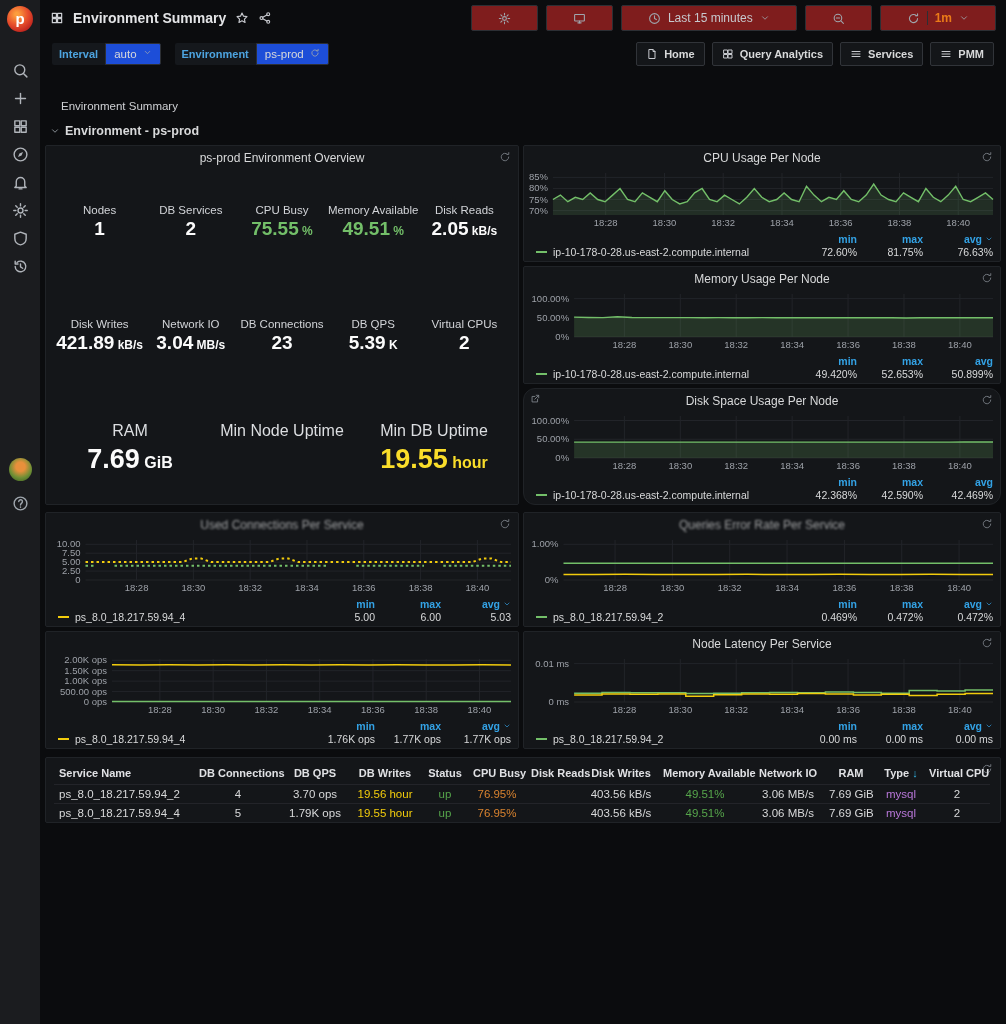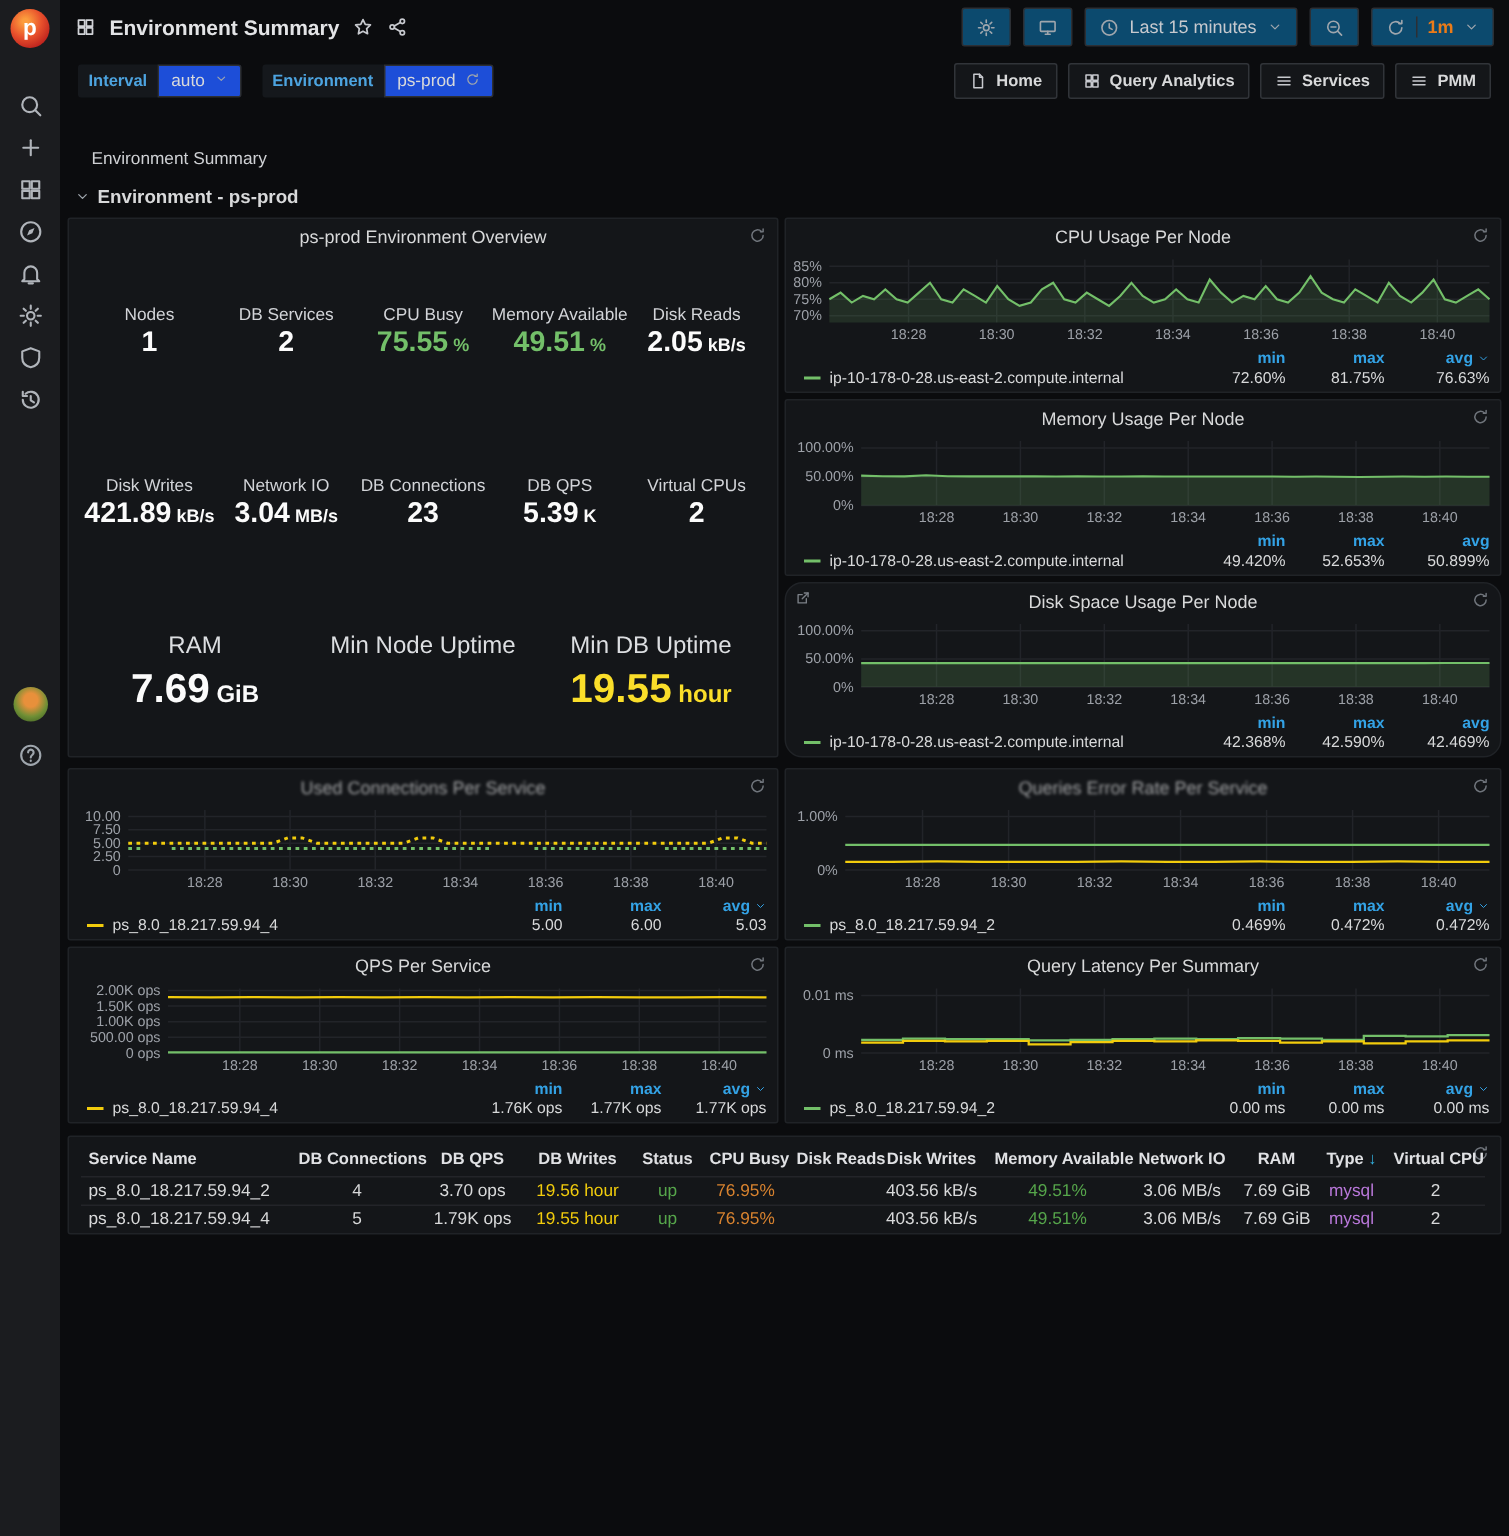--- a/index.html
+++ b/index.html
@@ -15,21 +15,21 @@
   .side-icons{display:flex;flex-direction:column;align-items:center;gap:11px;margin-top:30px;}
   .side-icons .ic{width:17px;height:17px;color:#b0b4ba;cursor:pointer;}
   .side-bottom{position:absolute;bottom:0;left:0;width:40px;display:flex;flex-direction:column;align-items:center;gap:14px;padding-bottom:512px;}
   .avatar{width:23px;height:23px;border-radius:50%;background:radial-gradient(circle at 50% 38%,#e8903b 25%,#6f8f35 60%,#3c5c22 95%);cursor:pointer;}
 
   
   .topnav{position:absolute;left:40px;top:0;right:0;height:36px;display:flex;align-items:center;padding:0 10px;background:#0b0c0e;z-index:10;}
   .tn-left{display:flex;align-items:center;gap:9px;}
   .tn-title{font-size:14px;font-weight:600;color:#e3e4e6;}
   .tn-right{margin-left:auto;display:flex;align-items:center;gap:8px;}
-  .nav-btn{height:26px;display:flex;align-items:center;gap:7px;border:1px solid #2c2f34;border-radius:2px;background:#0c4a6e;padding:0 9px;color:#c7c9ce;font-size:12px;cursor:pointer;}
+  .nav-btn{height:26px;display:flex;align-items:center;gap:7px;border:1px solid #2c2f34;border-radius:2px;background:#7f1d1d;padding:0 26px;color:#c7c9ce;font-size:12px;cursor:pointer;}
   .nav-btn .ic{width:13px;height:13px;}
   .accent{color:#eb7b18;font-weight:600;}
   .vdiv{width:1px;height:14px;background:#2c2f34;}
 
   
   .submenu{position:absolute;left:40px;top:38px;right:0;height:32px;display:flex;align-items:center;padding:0 12px;z-index:10;}
   .chip-label{font-size:11px;font-weight:700;color:#4da4e0;background:#15181c;padding:5px 7px;border-radius:2px 0 0 2px;cursor:pointer;}
   .chip-value{font-size:11.5px;color:#d8d9da;border:1px solid #2c2f34;background:#1d4ed8;padding:4px 8px;border-radius:0 2px 2px 0;display:flex;align-items:flex-start;gap:6px;cursor:pointer;}
   .chip-group{display:flex;align-items:center;margin-right:14px;}
   .sm-right{margin-left:auto;display:flex;align-items:center;gap:7px;}
@@ -657,29 +657,20 @@
           </svg>
         </span></span>
       <span class="lname"><span class="ldash" style="background:#73bf69"></span>ps_8.0_18.217.59.94_2</span>
       <span class="lv">0.469%</span>
       <span class="lv">0.472%</span>
       <span class="lv">0.472%</span>
     </div>
 </div>
 
 <div class="panel" id="p-qps">
-  <div class="phdr">
-      <span class="ptitle">QPS Per Service</span>
-    <span class="ic p-refresh">
-        <svg viewBox="0 0 24 24" width="100%" height="100%">
-          <path d="M19.5 12a7.5 7.5 0 1 1-2.2-5.3"></path>
-          <polyline points="19.5 3.2 19.5 6.9 15.8 6.9"></polyline>
-        </svg>
-      </span>
-    </div>
   <div class="chart">
       <svg width="463" height="60">
         <line x1="62" x2="461" y1="47" y2="47" class="grid-line"></line>
         <text x="57" y="50" class="tick" text-anchor="end">0 ops</text>
         <line x1="62" x2="461" y1="36.56310679611651" y2="36.56310679611651" class="grid-line"></line>
         <text x="57" y="39.56310679611651" class="tick" text-anchor="end">500.00 ops</text>
         <line x1="62" x2="461" y1="26.12621359223301" y2="26.12621359223301" class="grid-line"></line>
         <text x="57" y="29.12621359223301" class="tick" text-anchor="end">1.00K ops</text>
         <line x1="62" x2="461" y1="15.689320388349515" y2="15.689320388349515" class="grid-line"></line>
         <text x="57" y="18.689320388349515" class="tick" text-anchor="end">1.50K ops</text>
@@ -714,21 +705,21 @@
         </span></span>
       <span class="lname"><span class="ldash" style="background:#f2cc0c"></span>ps_8.0_18.217.59.94_4</span>
       <span class="lv">1.76K ops</span>
       <span class="lv">1.77K ops</span>
       <span class="lv">1.77K ops</span>
     </div>
 </div>
 
 <div class="panel" id="p-lat">
   <div class="phdr">
-      <span class="ptitle">Query Latency Per Summary</span>
+      <span class="ptitle">Node Latency Per Service</span>
     <span class="ic p-refresh">
         <svg viewBox="0 0 24 24" width="100%" height="100%">
           <path d="M19.5 12a7.5 7.5 0 1 1-2.2-5.3"></path>
           <polyline points="19.5 3.2 19.5 6.9 15.8 6.9"></polyline>
         </svg>
       </span>
     </div>
   <div class="chart">
       <svg width="467" height="60">
         <line x1="46.1" x2="465" y1="47" y2="47" class="grid-line"></line>

